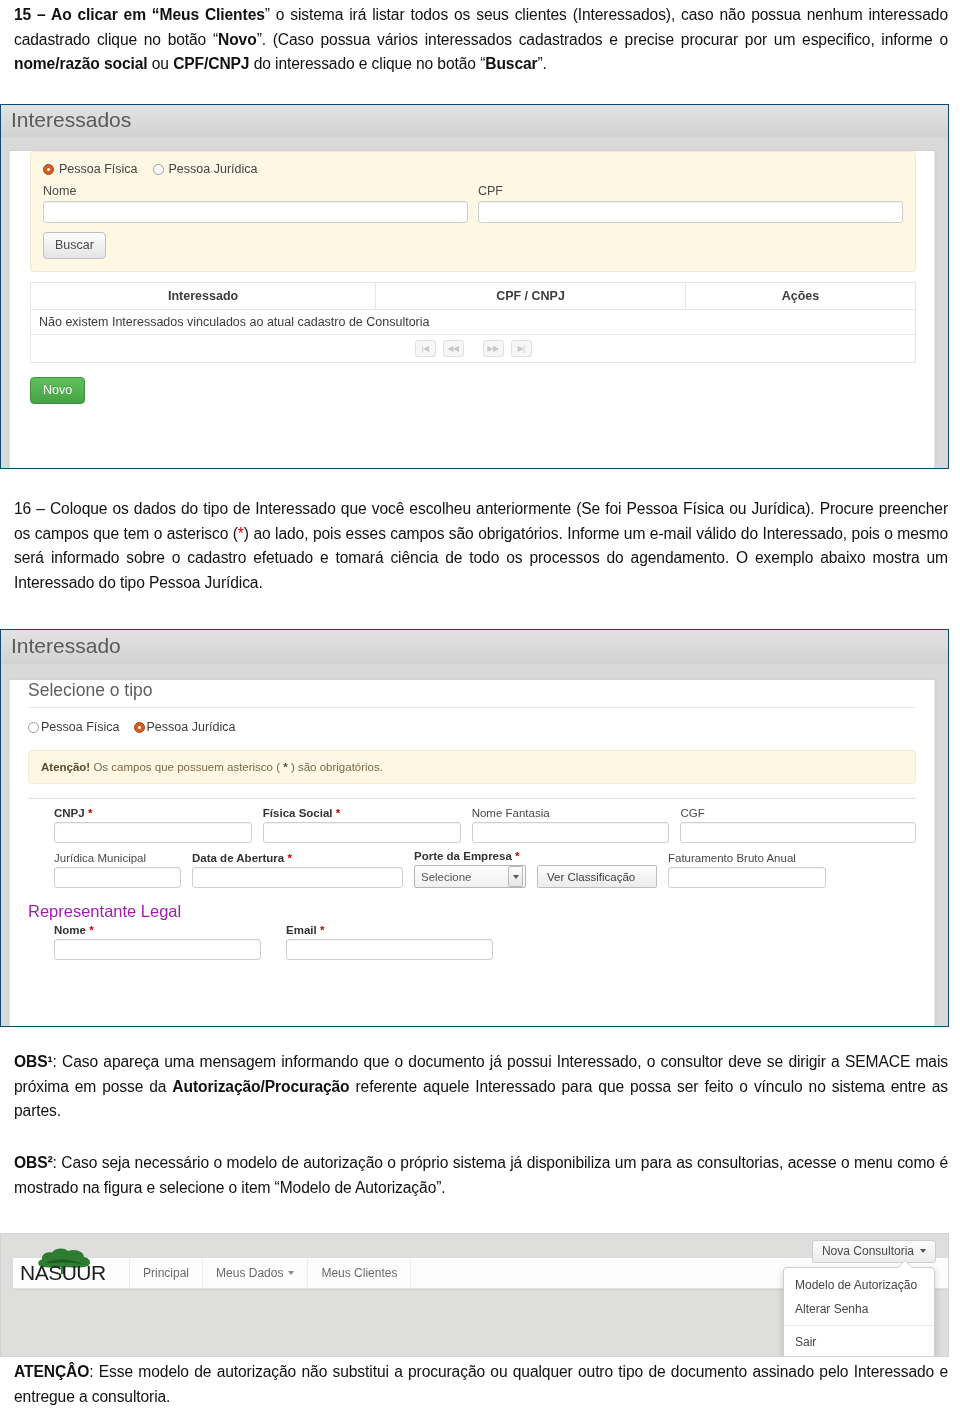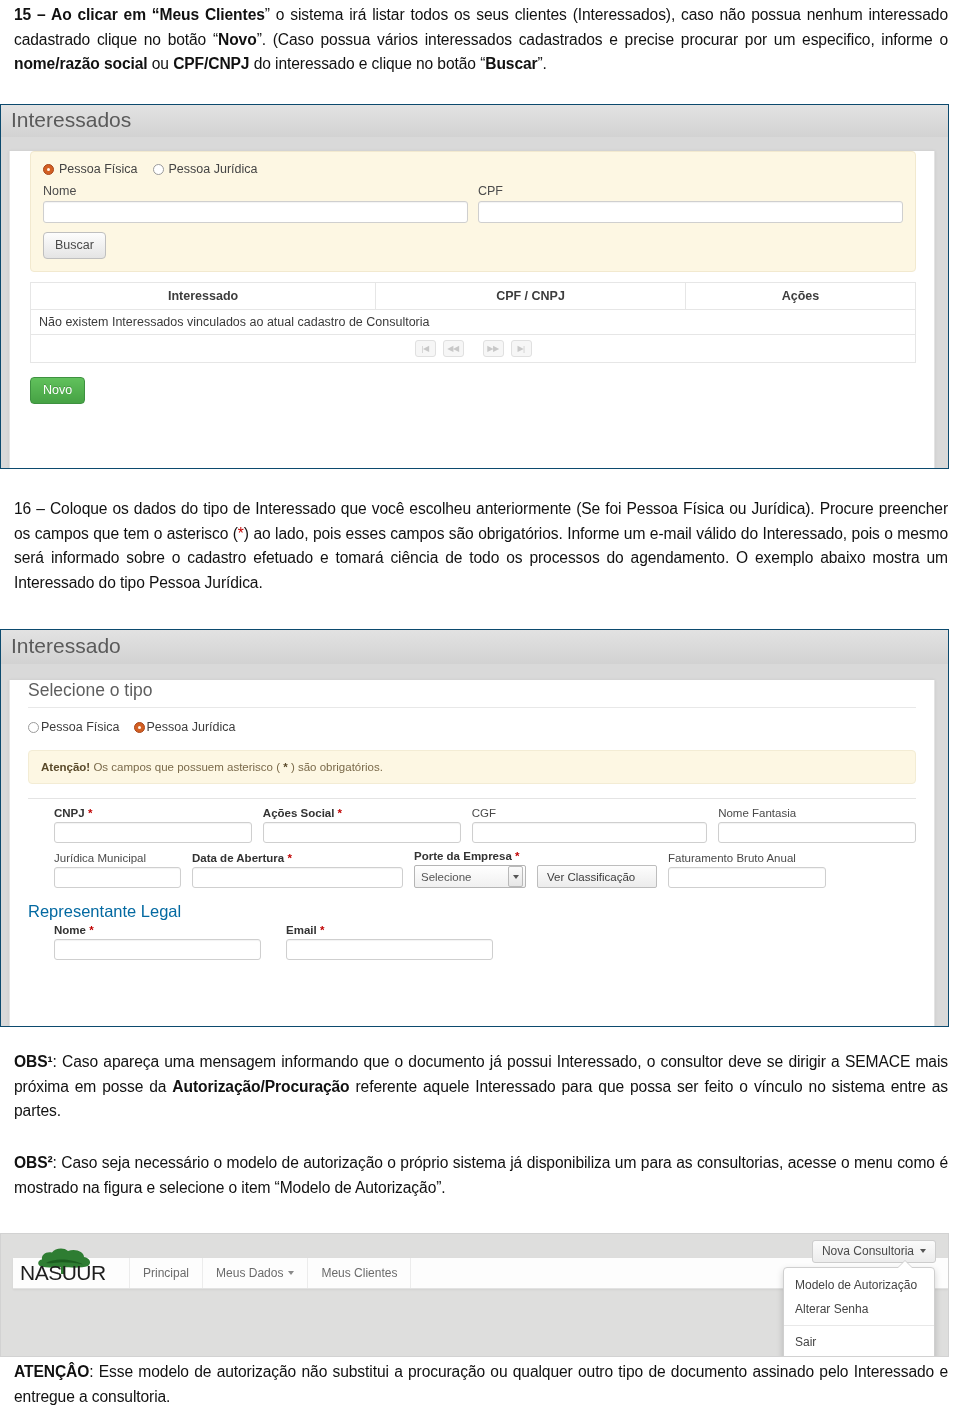--- a/index.html
+++ b/index.html
@@ -144,21 +144,21 @@
     width:13px;height:19px;border:1px solid #b9b9b9;border-radius:2px;
     background:linear-gradient(#fbfbfb,#e6e6e6);
     display:flex;align-items:center;justify-content:center;
   }
   .caret-dn{width:0;height:0;border-left:3px solid transparent;border-right:3px solid transparent;border-top:4px solid #555;}
   .btn-vc{
     height:23px;background:linear-gradient(#fdfdfd,#ececec);
     border:1px solid #bdbdbd;border-radius:2px;font-size:11.5px;color:#3c3c3c;
     display:flex;align-items:center;padding:0 9px;box-sizing:border-box;
   }
-  .rep-title{font-size:16.5px;color:#0369a1;margin:14px 0 1px 18px;font-weight:normal;}
+  .rep-title{font-size:16.5px;color:#a21caf;margin:14px 0 1px 18px;font-weight:normal;}
 
   
   .navshot{
     position:relative;background:#dededd;border:1px solid #d2d2d2;overflow:hidden;
   }
   .navbar{
     position:absolute;left:12px;top:24px;right:0;height:30px;
     background:#fdfdfd;border-bottom:1px solid #e2e2e2;
     box-shadow:0 1px 2px rgba(0,0,0,.06);
     display:flex;align-items:center;
@@ -294,29 +294,29 @@
       <hr class="hr2">
 
       <div class="fgrid">
 
         <div class="frow" style="gap:11px;">
           <div class="fcol" style="width:210px;">
             <span class="flab bold"><span>CNPJ</span><span class="red">&nbsp;*</span></span>
             <span class="fin"></span>
           </div>
           <div class="fcol" style="width:210px;">
-            <span class="flab bold"><span>Ações Social</span><span class="red">&nbsp;*</span></span>
+            <span class="flab bold"><span>Física Social</span><span class="red">&nbsp;*</span></span>
+            <span class="fin"></span>
+          </div>
+          <div class="fcol" style="width:210px;">
+            <span class="flab">Nome Fantasia</span>
             <span class="fin"></span>
           </div>
           <div class="fcol" style="width:250px;">
             <span class="flab">CGF</span>
-            <span class="fin"></span>
-          </div>
-          <div class="fcol" style="width:210px;">
-            <span class="flab">Nome Fantasia</span>
             <span class="fin"></span>
           </div>
         </div>
 
         <div class="frow" style="gap:11px;margin-top:7px;">
           <div class="fcol" style="width:127px;">
             <span class="flab">Jurídica Municipal</span>
             <span class="fin"></span>
           </div>
           <div class="fcol" style="width:211px;">

